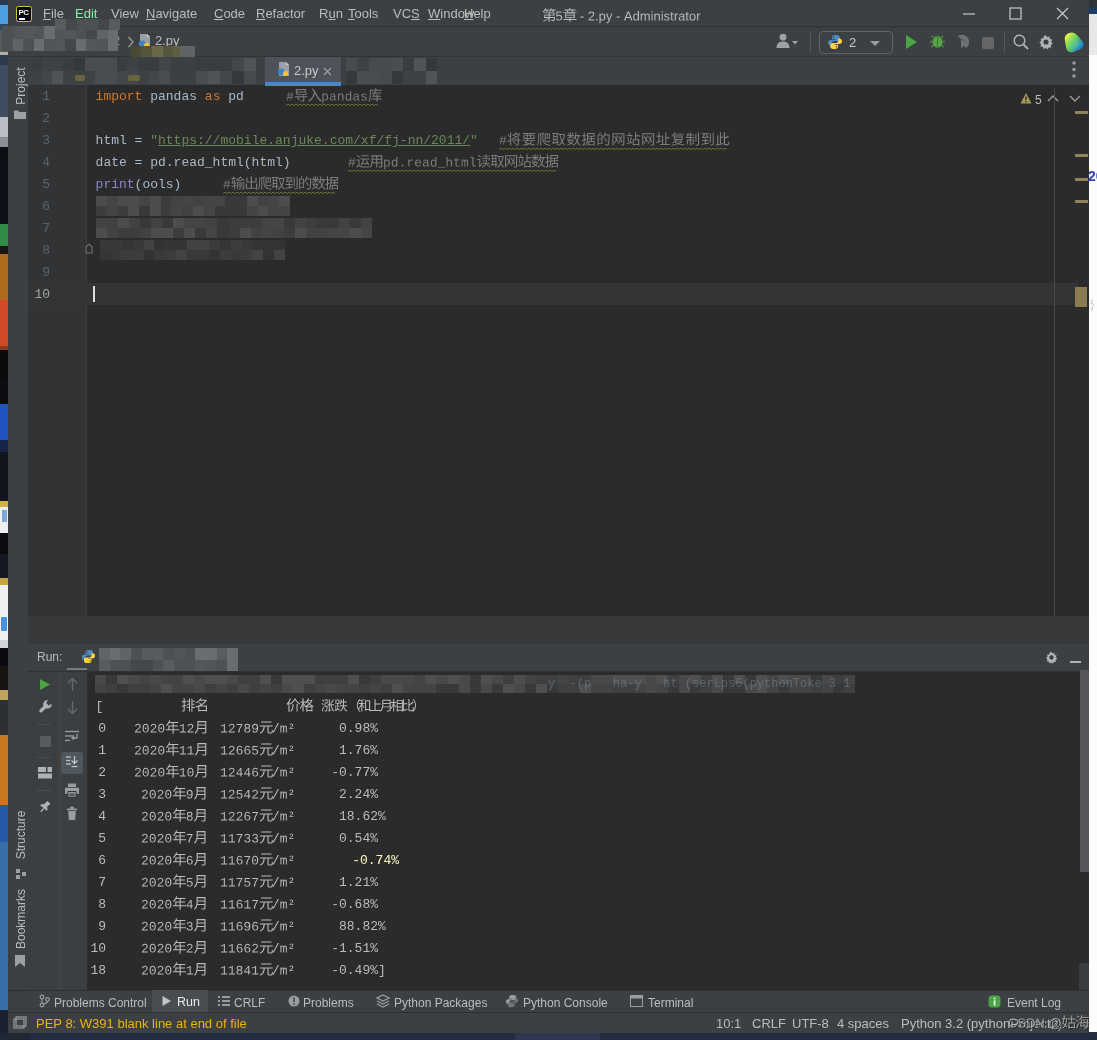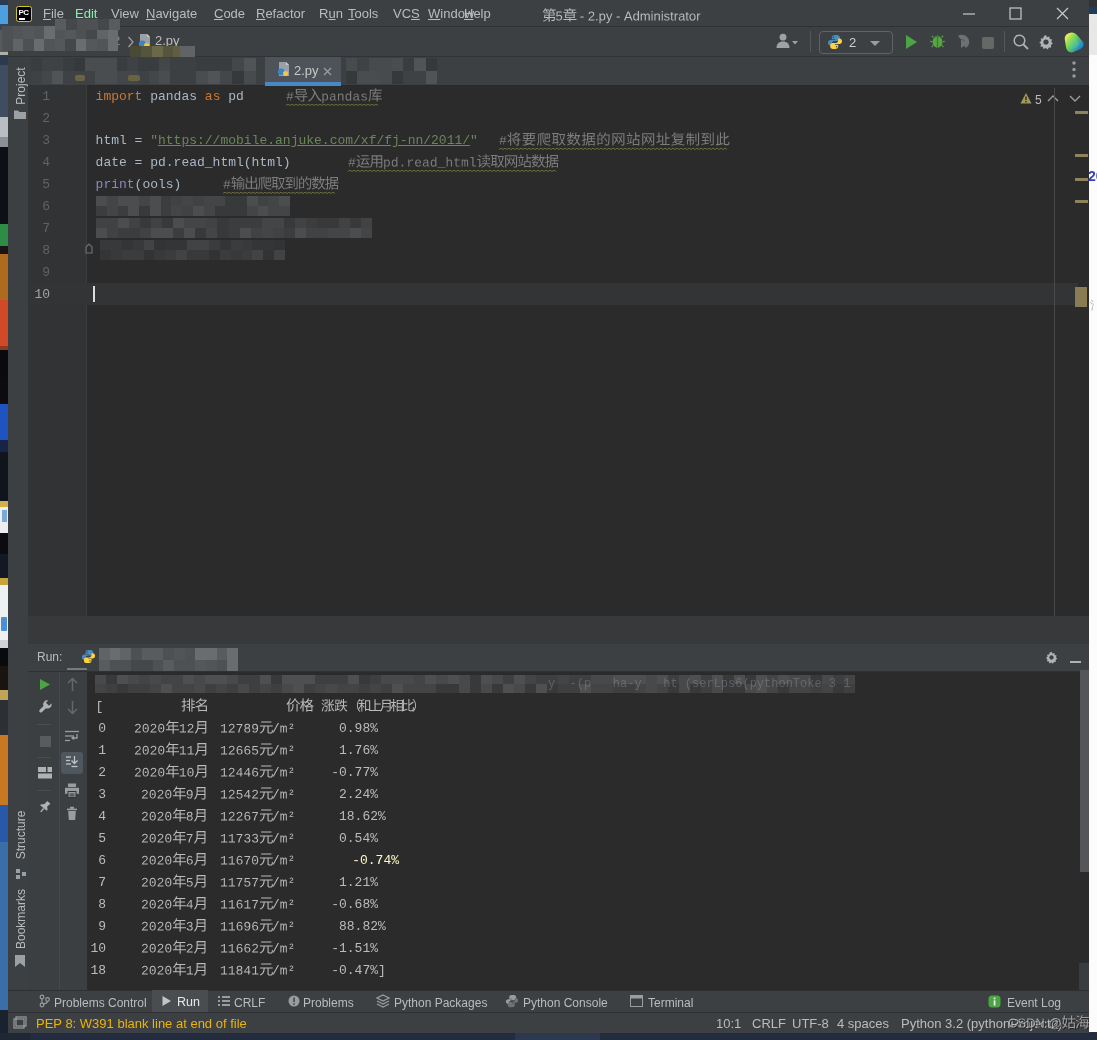--- a/index.html
+++ b/index.html
@@ -1103,21 +1103,21 @@
       <use href="#m31_130" x="7.8"></use>
       <use href="#m38_130" x="15.6"></use>
       <use href="#m34_130" x="23.4"></use>
       <use href="#m31_130" x="31.2"></use>
       <use href="#c5143_145" x="39.0"></use>
       <use href="#m2f_130" x="51.9"></use>
       <use href="#m6d_130" x="59.7"></use>
       <use href="#mb2_130" x="67.5"></use>
     </g>
   </svg>
-<div style="position:absolute;left:331.2px;top:963px;font:13px 'Liberation Mono',monospace;color:#bbbbbb;white-space:pre;">-0.47%]</div>
+<div style="position:absolute;left:331.2px;top:963px;font:13px 'Liberation Mono',monospace;color:#bbbbbb;white-space:pre;">-0.49%]</div>
 <div style="left:1079.5px;top:670px;width:9px;height:202px;background:#54565a"></div>
 <div style="left:1079px;top:963px;width:10px;height:27px;background:#3a3d3f"></div>
 <div style="left:8px;top:990px;width:1081px;height:22px;background:#3d4043;border-top:1px solid #2d3032"></div>
 <svg style="left:39px;top:994px" width="11" height="14" viewBox="0 0 11 14">
     <g fill="none" stroke="#9a9da0" stroke-width="1.2">
       <circle cx="3" cy="3" r="1.8"></circle>
       <circle cx="3" cy="11" r="1.8"></circle>
       <circle cx="8.5" cy="5.5" r="1.8"></circle>
       <path d="M3 4.8 v4.4 M8.5 7.3 c0 2.5-3 2-4.5 3"></path>
     </g>

